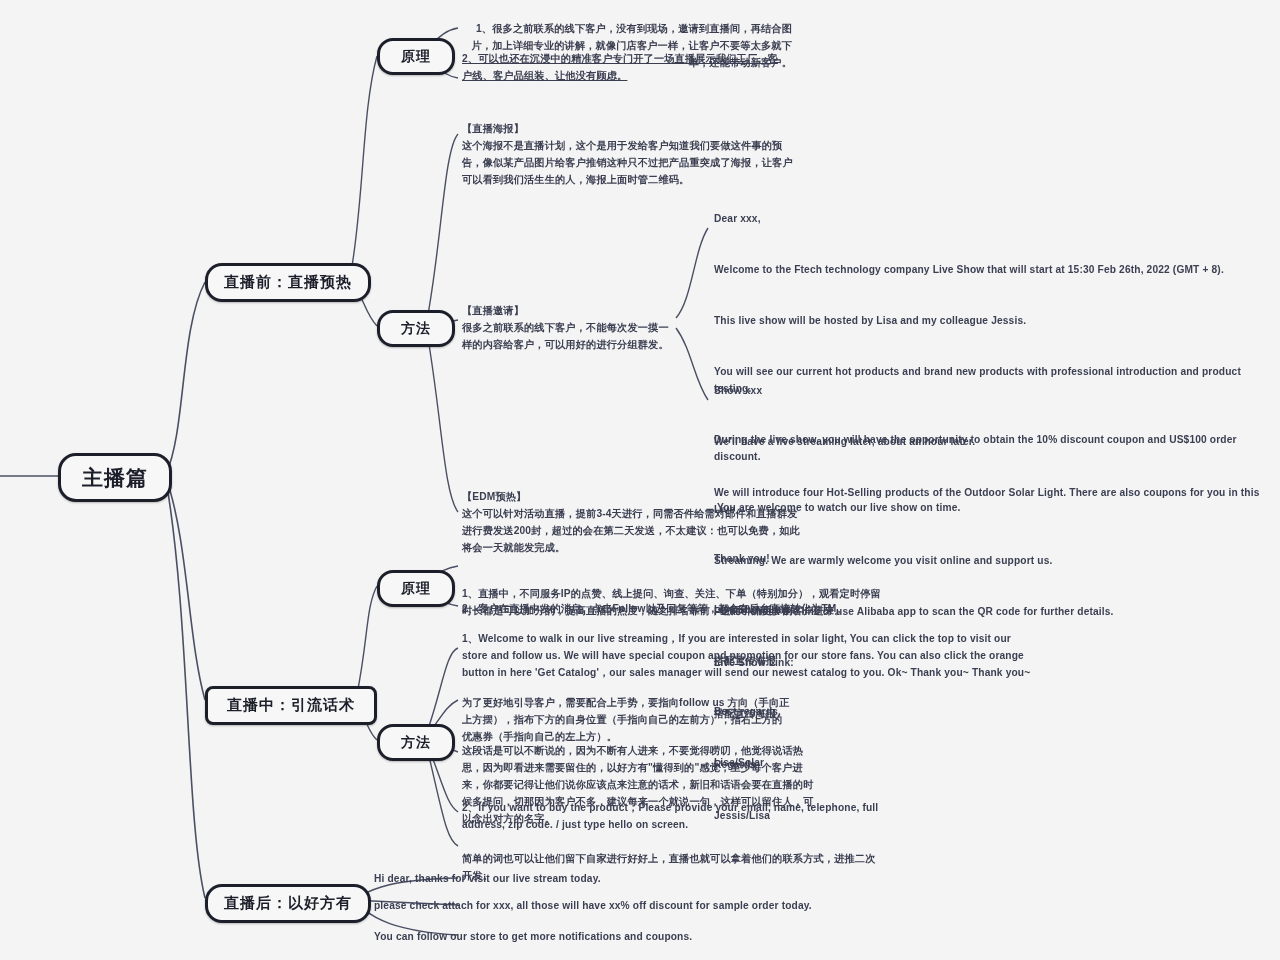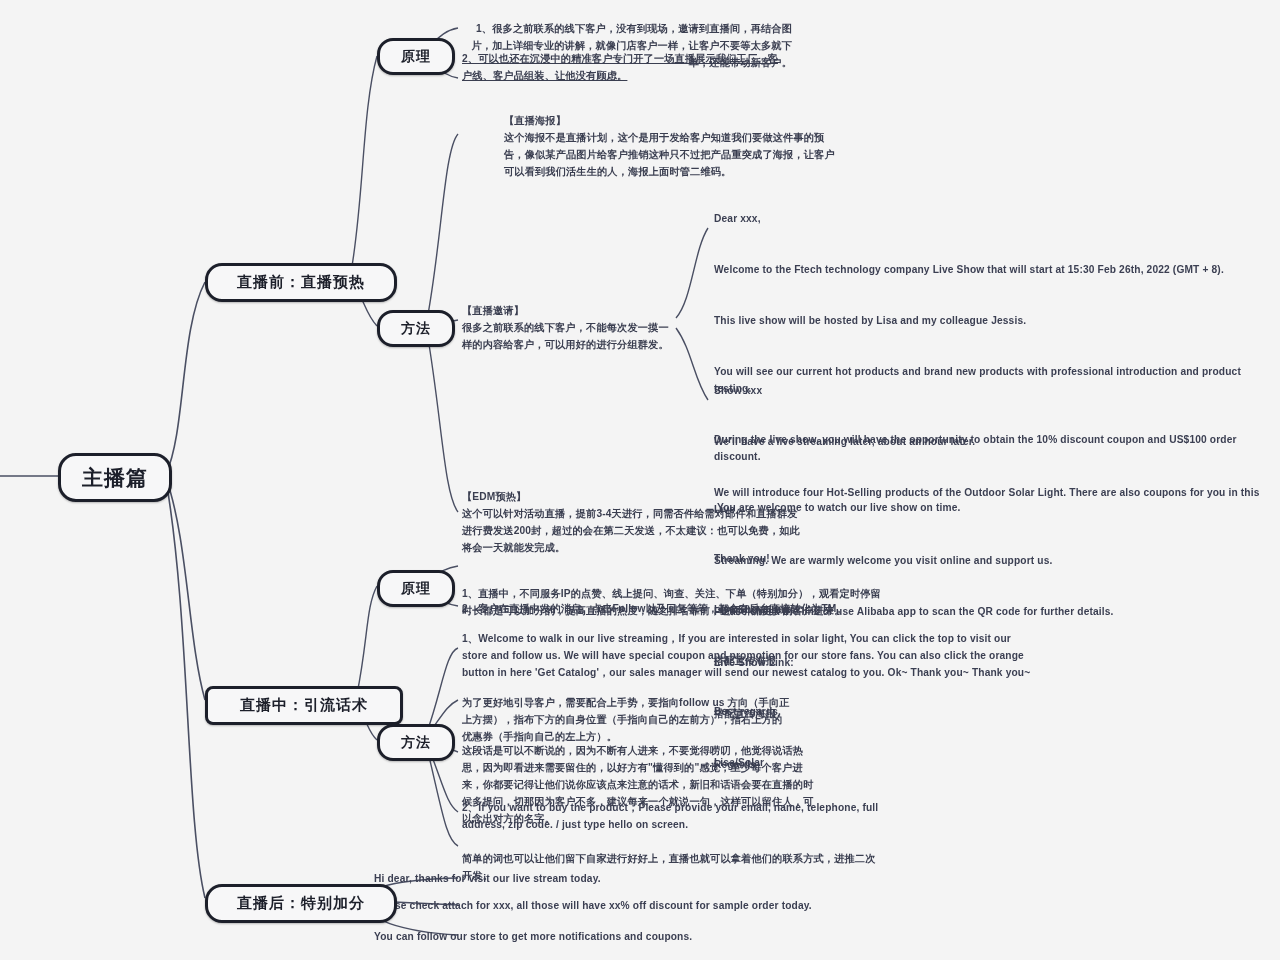--- a/index.html
+++ b/index.html
@@ -26,21 +26,21 @@
     box-shadow:0 1px 2px rgba(0,0,0,.25);
     white-space:nowrap;
     z-index:5;
   }
   .node.root{
     left:58px;top:453px;width:108px;height:43px;
     font-size:21px;border-width:3px;border-radius:18px;
   }
   .node.level1{
     height:33px;font-size:15px;border-radius:17px;border-width:3px;
-    padding:0 20px;
+    padding:0 7px;
   }
   .node.level2{
     height:31px;font-size:14px;border-radius:16px;border-width:3px;
     padding:0 11px;
   }
 
   #n-pre  {left:205px;top:263px;width:146px;}
   #n-mid  {left:205px;top:686px;width:152px;border-radius:8px;}
   #n-post {left:205px;top:884px;width:146px;}
 
@@ -111,40 +111,40 @@
     <span>主播篇</span>
   </div>
 
   <div class="node level1" id="n-pre">
     <span>直播前：直播预热</span>
   </div>
   <div class="node level1" id="n-mid">
     <span>直播中：引流话术</span>
   </div>
   <div class="node level1" id="n-post">
-    <span>直播后：特别加分</span>
+    <span>直播后：以好方有</span>
   </div>
 
   <div class="node level2" id="n-pre-yl">
     <span>原理</span>
   </div>
   <div class="node level2" id="n-pre-fa">
     <span>方法</span>
   </div>
   <div class="node level2" id="n-mid-yl">
     <span>原理</span>
   </div>
   <div class="node level2" id="n-mid-fa">
     <span>方法</span>
   </div>
 
   <div class="txt cn" style="left:462px;top:20px;width:330px;text-align:right;">1、很多之前联系的线下客户，没有到现场，邀请到直播间，再结合图片，加上详细专业的讲解，就像门店客户一样，让客户不要等太多就下单，还能带动新客户。</div>
   <div class="txt cn" style="left:462px;top:50px;width:318px;text-decoration:underline;">2、可以也还在沉浸中的精准客户专门开了一场直播展示我们工厂、客户线、客户品组装、让他没有顾虑。</div>
 
-  <div class="txt cn" style="left:462px;top:112px;width:340px;margin-left:42px;">【直播海报】
+  <div class="txt cn" style="left:462px;top:120px;width:340px;">【直播海报】
 这个海报不是直播计划，这个是用于发给客户知道我们要做这件事的预告，像似某产品图片给客户推销这种只不过把产品重突成了海报，让客户可以看到我们活生生的人，海报上面时管二维码。</div>
   <div class="txt cn" style="left:462px;top:302px;width:216px;">【直播邀请】
 很多之前联系的线下客户，不能每次发一摸一样的内容给客户，可以用好的进行分组群发。</div>
   <div class="txt cn" style="left:462px;top:488px;width:340px;">【EDM预热】
 这个可以针对活动直播，提前3-4天进行，同需否件给需对邮件和直播群发进行费发送200封，超过的会在第二天发送，不太建议：也可以免费，如此将会一天就能发完成。</div>
 
   <div class="txt en" style="left:714px;top:176px;width:566px;">
     <div>Dear xxx,</div>
     <div>Welcome to the Ftech technology company Live Show that will start at 15:30 Feb 26th, 2022 (GMT + 8).</div>
     <div>This live show will be hosted by Lisa and my colleague Jessis.</div>
@@ -160,20 +160,21 @@
 
   <div class="txt en" style="left:714px;top:348px;width:566px;">
     <div>Show xxx</div>
     <div>We'll have a live streaming later, about an hour later.</div>
     <div>We will introduce four Hot-Selling products of the Outdoor Solar Light. There are also coupons for you in this Live</div>
     <div>Streaming. We are warmly welcome you visit online and support us.</div>
     <div>Please check the link or use Alibaba app to scan the QR code for further details.</div>
     <div>Live Show Link:</div>
     <div>搭配宣传海报</div>
     <div>Regards</div>
+    <div>Jessis/Lisa</div>
   </div>
 
   <div class="txt cn" style="left:462px;top:553px;width:420px;margin-top:32px;">1、直播中，不同服务IP的点赞、线上提问、询查、关注、下单（特别加分），观看定时停留时长都是可以加分的，提高直播的热度，随之排名靠前，进而引流更多的客户进来。</div>
   <div class="txt cn" style="left:462px;top:600px;width:420px;">2、客户在直播中发的消息、点击Follow以及回复等等，都会在后台直接转化为TM。</div>
 
   <div class="txt en" style="left:462px;top:630px;width:570px;">1、Welcome to walk in our live streaming，If you are interested in solar light, You can click the top to visit our store and follow us. We will have special coupon and promotion for our store fans. You can also click the orange button in here 'Get Catalog'，our sales manager will send our newest catalog to you. Ok~ Thank you~ Thank you~</div>
   <div class="txt cn" style="left:462px;top:694px;width:330px;">为了更好地引导客户，需要配合上手势，要指向follow us 方向（手向正上方摆），指布下方的自身位置（手指向自己的左前方），指右上方的优惠券（手指向自己的左上方）。</div>
   <div class="txt cn" style="left:462px;top:742px;width:356px;">这段话是可以不断说的，因为不断有人进来，不要觉得唠叨，他觉得说话热思，因为即看进来需要留住的，以好方有"懂得到的"感觉，至少每个客户进来，你都要记得让他们说你应该点来注意的话术，新旧和话语会要在直播的时候多提问，切那因为客户不多，建议每来一个就说一句，这样可以留住人，可以念出对方的名字。</div>
   <div class="txt en" style="left:462px;top:799px;width:434px;">2、If you want to buy the product，Please provide your email, name, telephone, full address, zip code. / just type hello on screen.</div>
   <div class="txt cn" style="left:462px;top:812px;width:416px;margin-top:38px;">简单的词也可以让他们留下自家进行好好上，直播也就可以拿着他们的联系方式，进推二次开发。</div>

